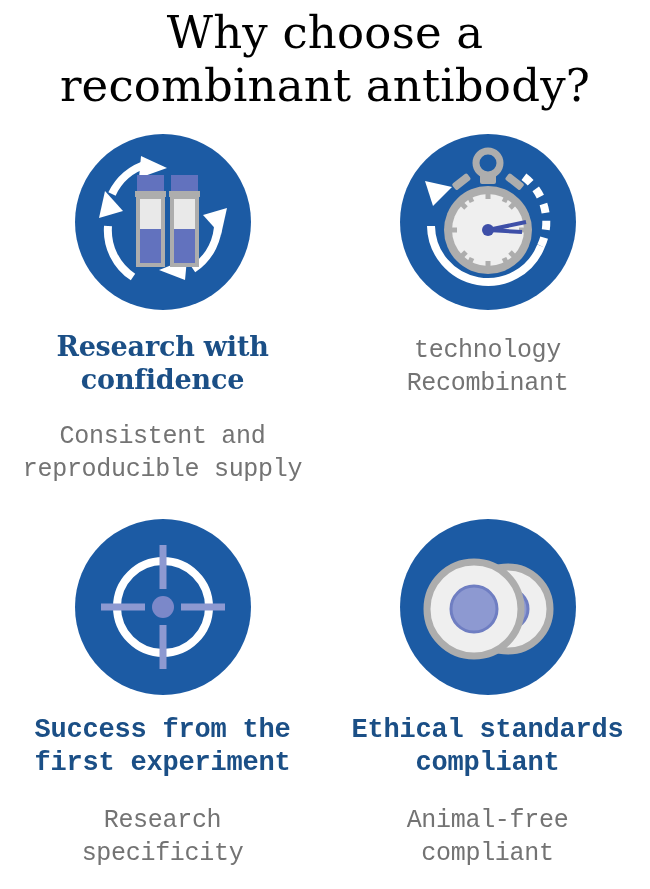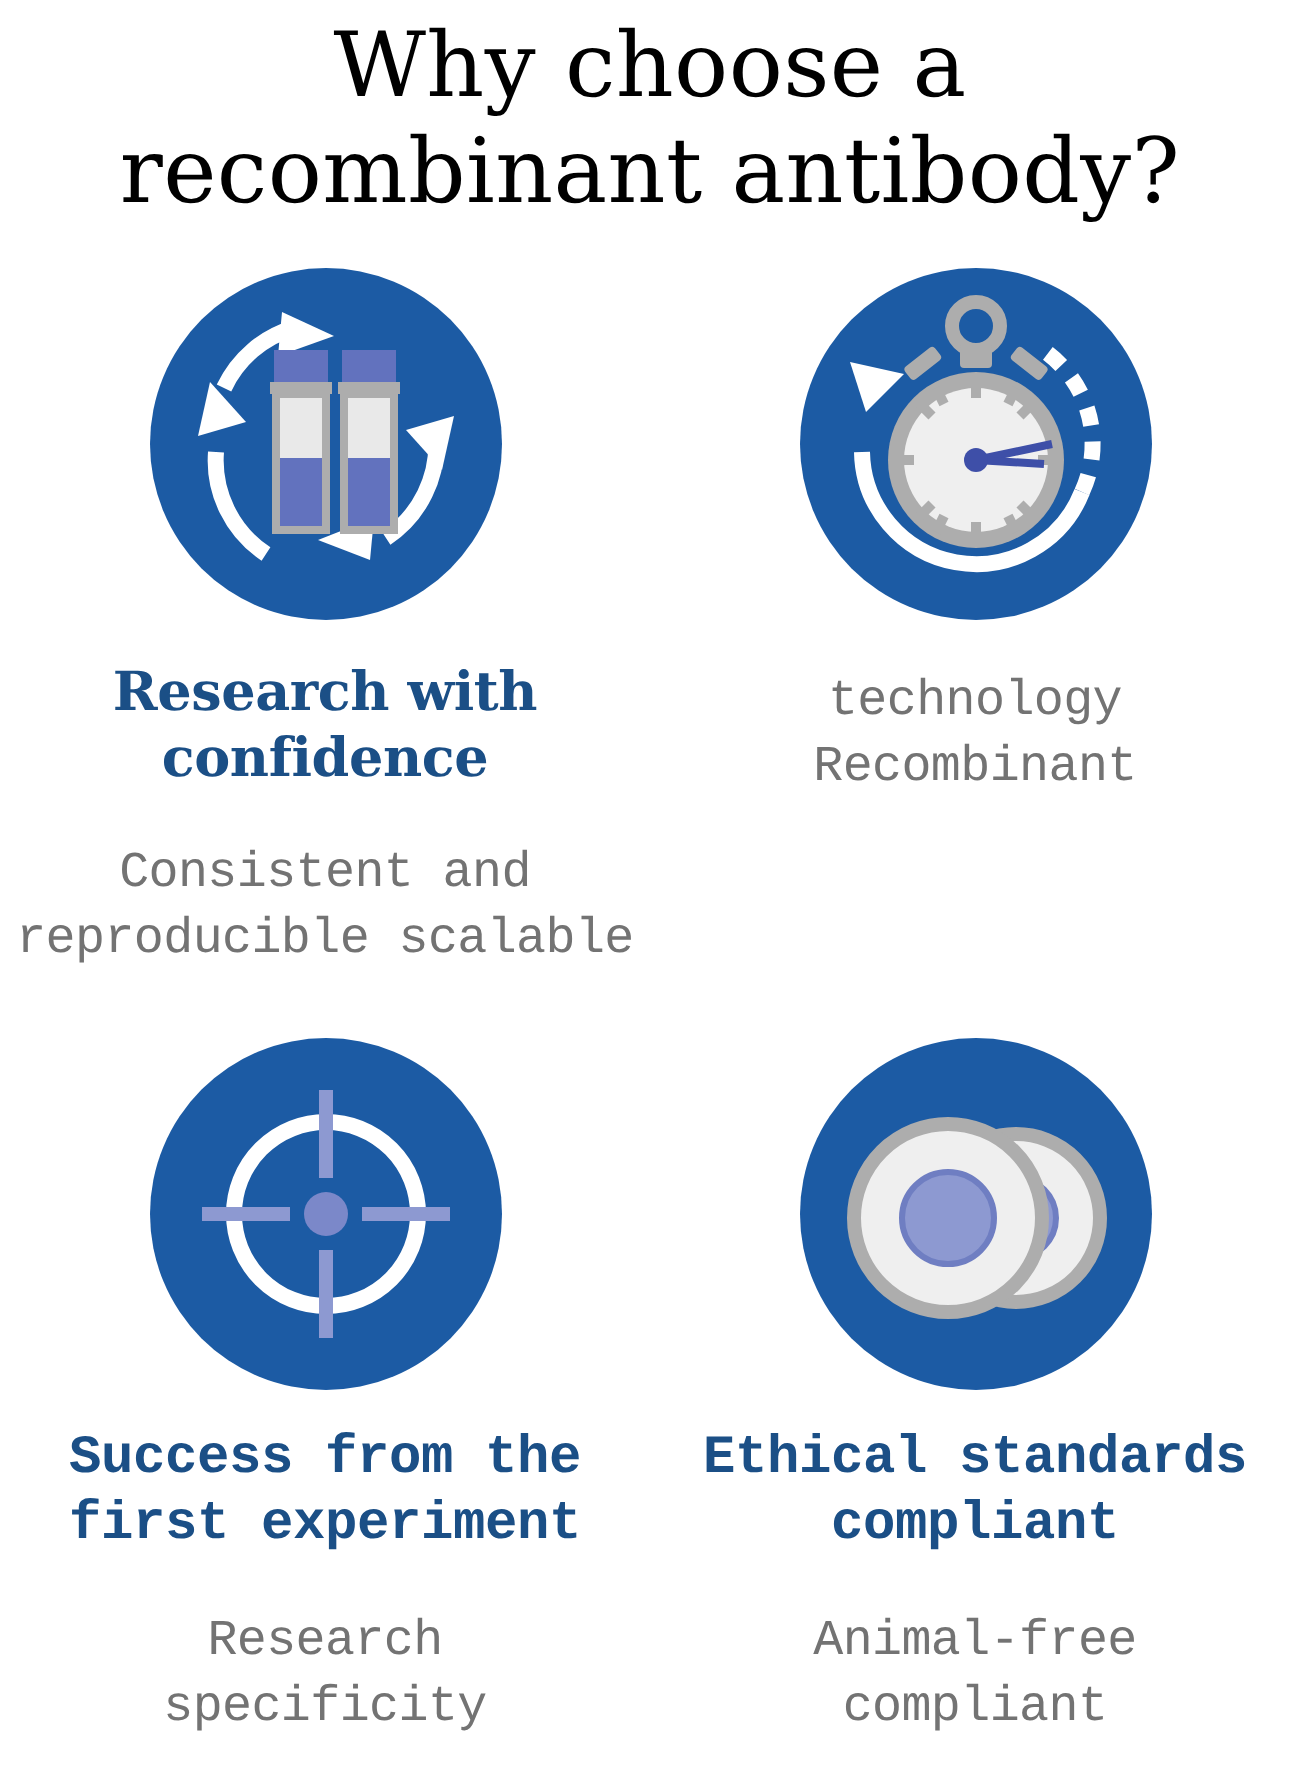--- a/index.html
+++ b/index.html
@@ -133,21 +133,21 @@
           <rect x="97" y="63" width="25" height="68" fill="#E9E9E9" stroke="#ADADAD" stroke-width="4"></rect>
           <rect x="99" y="95" width="21" height="34" fill="#6272BE"></rect>
         </svg>
       </div>
       <div class="heading">
         <span class="ln">Research with</span>
         <span class="ln">confidence</span>
       </div>
       <div class="subtext">
         <span class="ln">Consistent and</span>
-        <span class="ln">reproducible scalable</span>
+        <span class="ln">reproducible supply</span>
       </div>
     </div>
 
     <div class="card">
       <div class="icon-wrap">
         <svg viewBox="0 0 176 176" xmlns="http://www.w3.org/2000/svg">
 
           <path d="M 31 92 A 57 57 0 0 0 141 112" fill="none" stroke="#FFFFFF" stroke-width="8"></path>
 
           <path d="M 141 112 A 57 57 0 0 0 123 42" fill="none" stroke="#FFFFFF" stroke-width="8" stroke-dasharray="9 8"></path>

